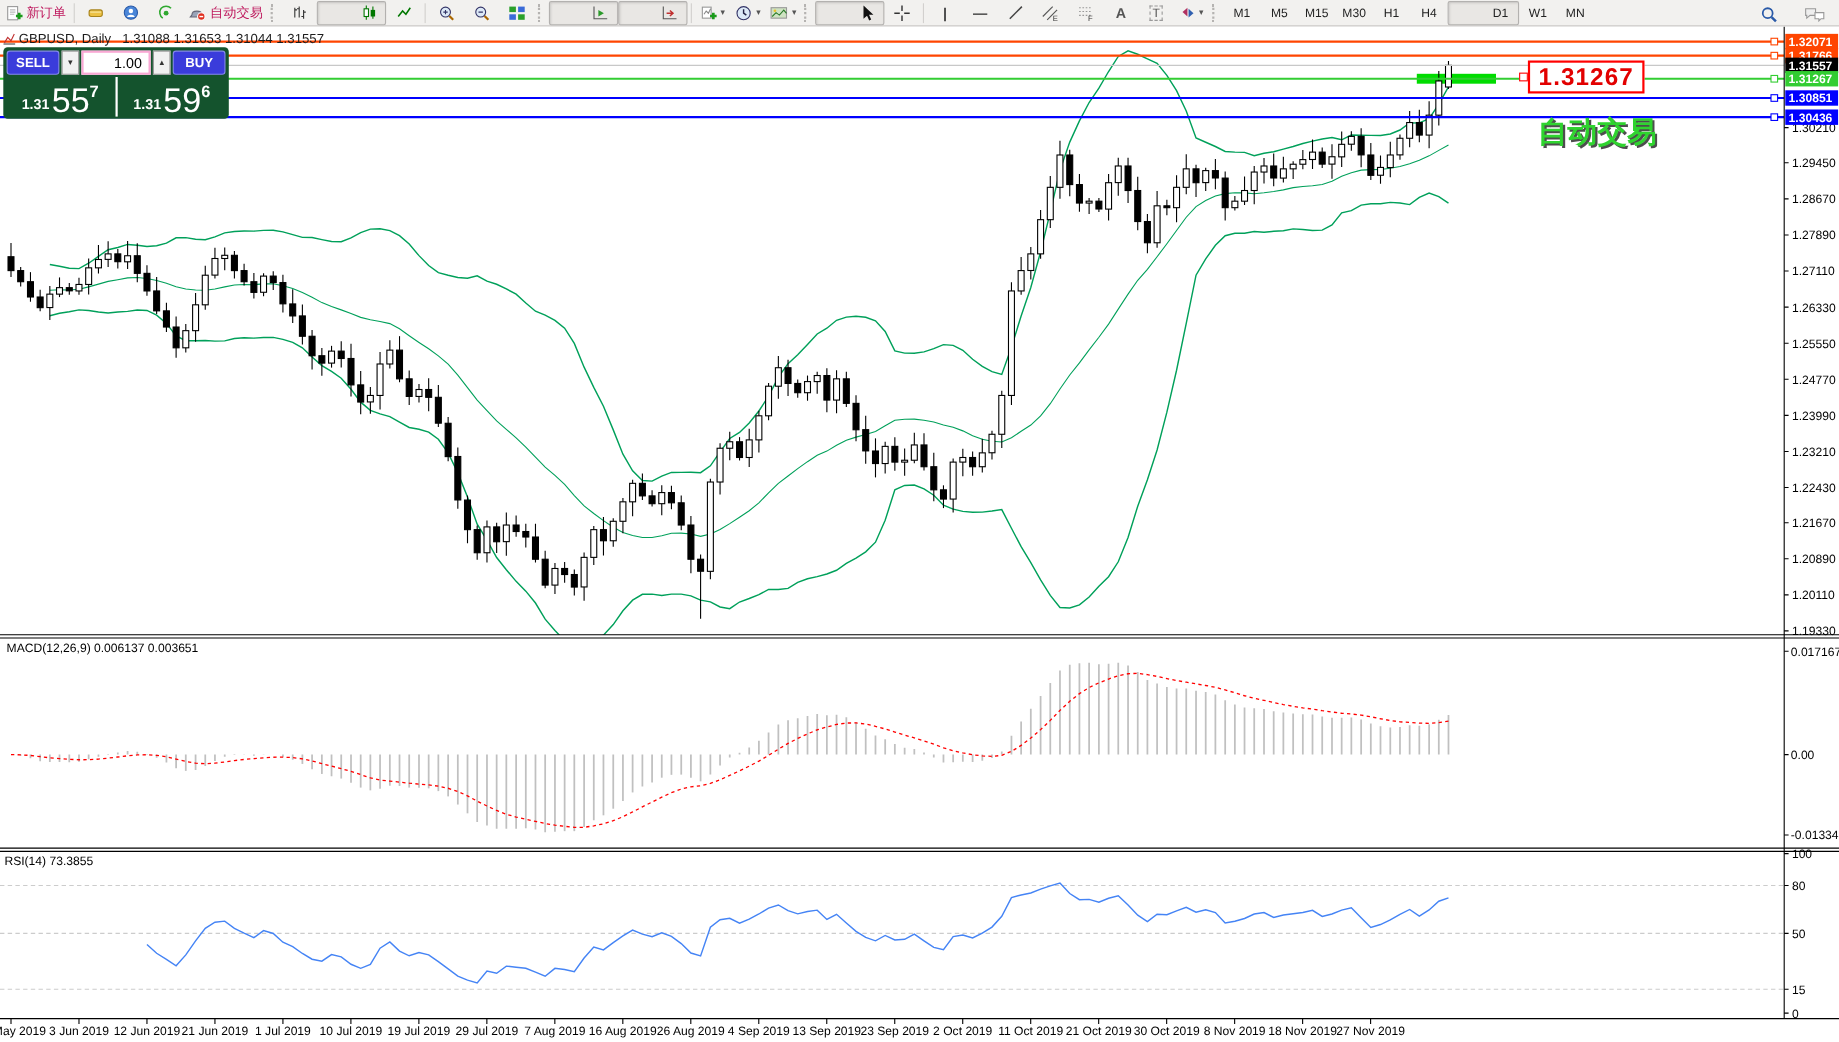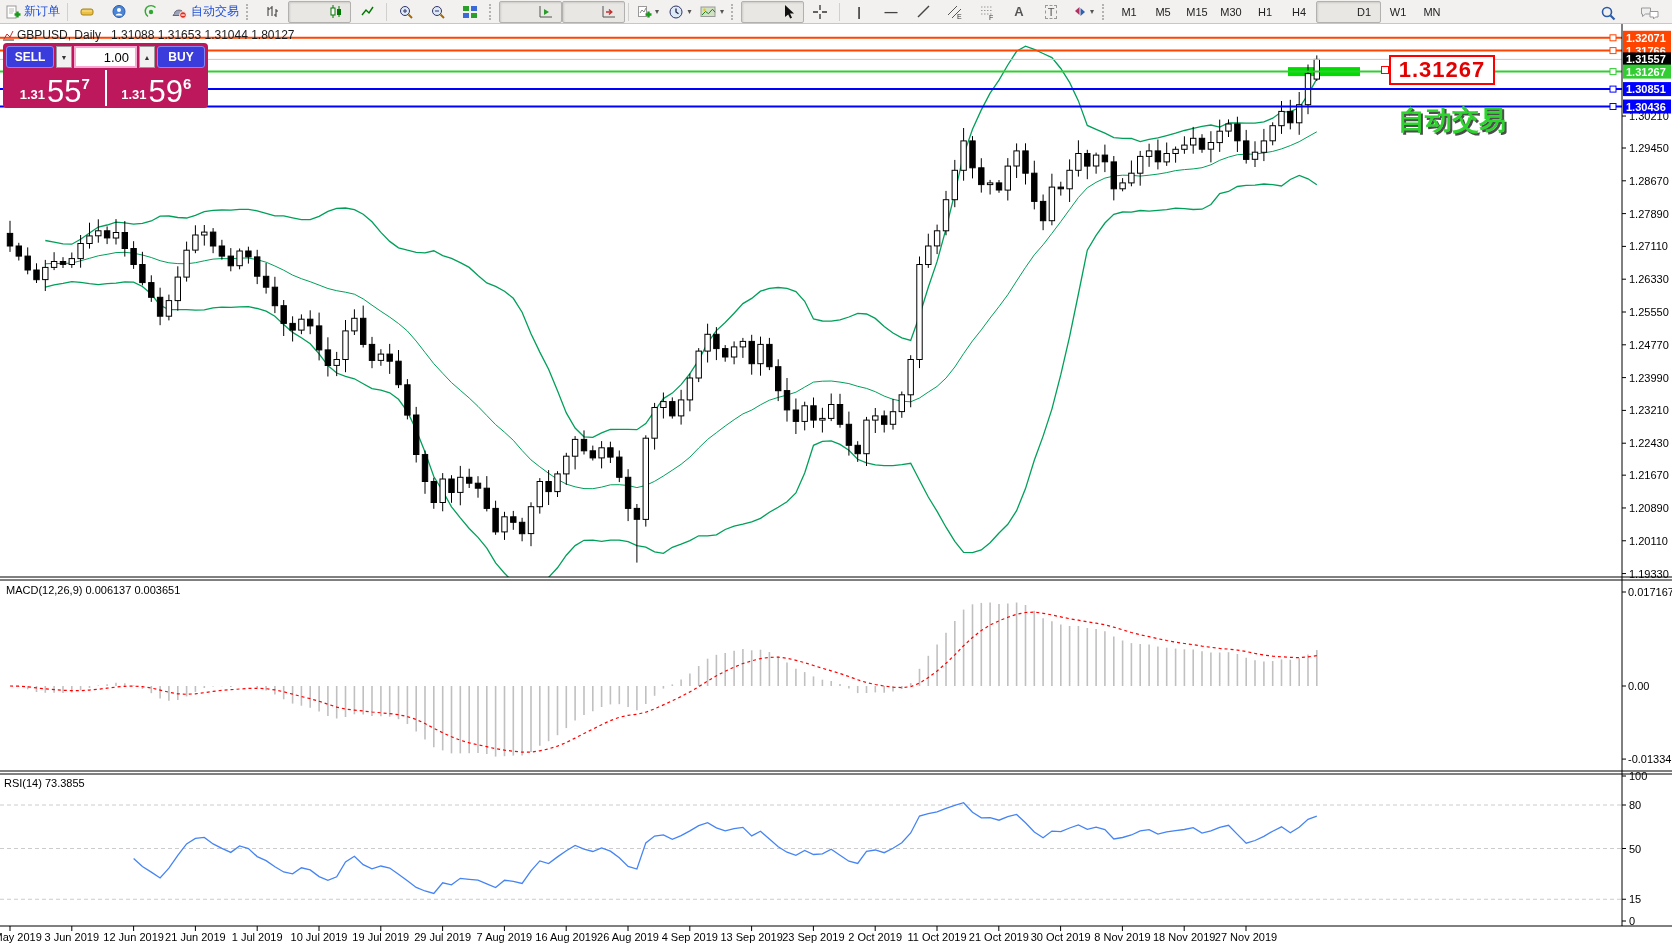--- a/index.html
+++ b/index.html
@@ -8,33 +8,33 @@
   svg text{font-family:"Liberation Sans",sans-serif;}
 
   
   .toolbar{position:absolute;left:0;top:0;width:1672px;height:24px;background:#f2f1ef;
     border-bottom:1px solid #c9c7c5;display:flex;align-items:center;padding:0 2px;z-index:5;box-sizing:border-box;}
   .grip{width:5px;height:16px;margin:0 3px;border-left:2px dotted #b5b3b1;}
   .sep{width:1px;height:18px;background:#d2d0ce;margin:0 3px;}
   .tbtn{height:20px;min-width:24px;padding:0 3px;display:flex;align-items:center;justify-content:center;
     border:1px solid transparent;border-radius:2px;gap:3px;color:#333;font-size:12px;}
   .tbtn.active{background:#e9e7e4;border-color:#b3b1af;box-shadow:inset 1px 1px 2px rgba(0,0,0,.12);padding-left:34px;}
-  .tbtn .lbl{font-size:12px;color:#1d4ed8;white-space:nowrap;}
+  .tbtn .lbl{font-size:12px;color:#be185d;white-space:nowrap;}
   .caret{font-size:8px;color:#555;line-height:1;}
   .tf .tbtn{min-width:26px;font-size:11px;color:#222;}
   .glyph{font-size:13px;color:#444;font-weight:bold;}
   .ticon{font-size:11px;color:#555;border:1px dashed #999;padding:0 2px;line-height:12px;}
   .tb-right{position:absolute;right:6px;top:2px;display:flex;gap:10px;}
 
   
   .chart-title{position:absolute;left:17px;top:28px;z-index:2;font-size:12px;color:#1c1c1c;white-space:nowrap;}
   .chart-title .sym{margin-right:10px;}
   .title-icon{position:absolute;left:3px;top:30px;z-index:2;}
 
-  .ocp{position:absolute;left:3px;top:43px;width:205px;height:65px;background:#be185d;border-radius:4px;
+  .ocp{position:absolute;left:3px;top:43px;width:205px;height:65px;background:#14532d;border-radius:4px;
     z-index:3;padding:3px;box-sizing:border-box;}
   .ocp-row1{display:flex;height:22px;gap:2px;}
   .btn-trade{flex:0 0 46px;background:#3a3cdb;border:1px solid #8587ee;border-radius:3px;color:#fff;
     font-size:12px;font-weight:bold;display:flex;align-items:center;justify-content:center;}
   .spin-btn{flex:0 0 16px;background:#f1f1f1;border:1px solid #9a9a9a;display:flex;align-items:center;
     justify-content:center;font-size:7px;color:#333;box-sizing:border-box;}
   .vol{flex:1;background:#fff;border:2px solid #f9a8d4;color:#000;font-size:13px;display:flex;
     align-items:center;justify-content:flex-end;padding-right:6px;box-sizing:border-box;}
   .ocp-row2{display:flex;height:36px;margin-top:2px;}
   .price-cell{flex:1;display:flex;align-items:flex-end;justify-content:center;color:#fff;padding-bottom:1px;}
@@ -846,21 +846,21 @@
           </svg>
       </div>
     </div>
   </div>
 
   <svg class="title-icon" width="11" height="11">
     <path d="M1 9L4 4l3 3 3-6" stroke="#c03030" fill="none"></path>
       <path d="M0 10h11" stroke="#333"></path>
   </svg>
   <div class="chart-title">
-    <span class="sym">GBPUSD, Daily</span><span>1.31088 1.31653 1.31044 1.80127</span>
+    <span class="sym">GBPUSD, Daily</span><span>1.31088 1.31653 1.31044 1.31557</span>
   </div>
 
   <div class="ocp">
     <div class="ocp-row1">
       <div class="btn-trade">SELL</div>
       <div class="spin-btn">
           <span>▼</span>
         </div>
       <div class="vol">1.00</div>
       <div class="spin-btn">

